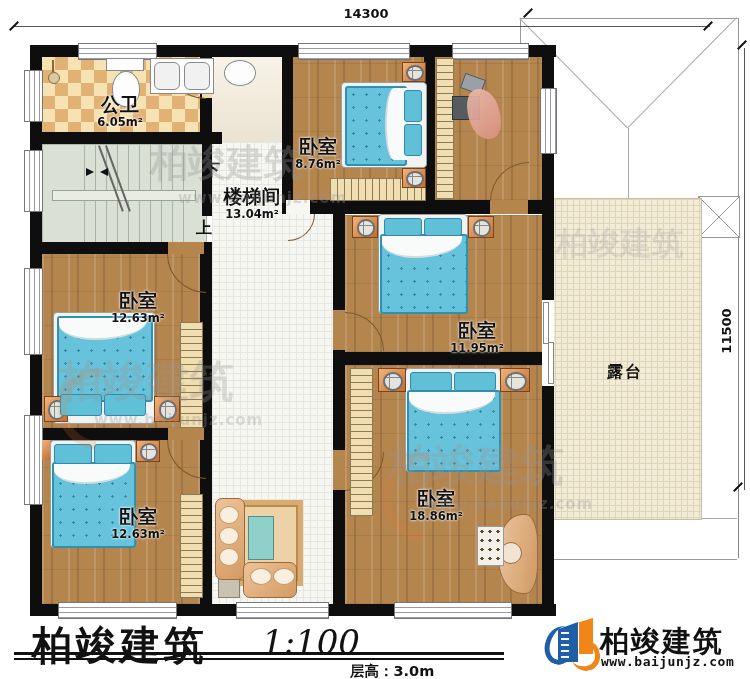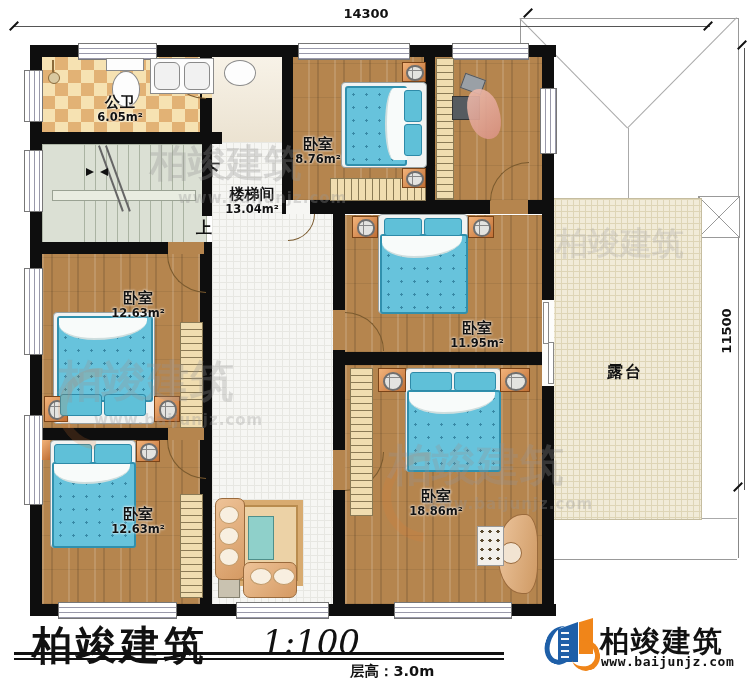--- a/index.html
+++ b/index.html
@@ -44,21 +44,21 @@
   .hatch.v{background-image:repeating-linear-gradient(to bottom,transparent 0 6px,#8a7a55 6px 7px);}
   .hatch.h{background-image:repeating-linear-gradient(to right,transparent 0 6px,#8a7a55 6px 7px);}
   .sofa{position:absolute;background:linear-gradient(135deg,#eec398,#d59a63);border:1px solid #9a6a3c;border-radius:7px;z-index:41;}
   .cush{position:absolute;background:#f8efe0;border:1px solid #c09a6a;border-radius:50%;z-index:42;}
   .rug{position:absolute;background:#ecd2a6;border:5px solid #d8ab70;box-shadow:inset 0 0 0 2px #b98c4e;z-index:40;}
   .ctable{position:absolute;background:#8fd0ca;border:1px solid #4f8f8a;z-index:42;}
   .white-fix{position:absolute;background:#fdfdfd;border:1px solid #8a8a8a;z-index:41;}
   
   .rlabel{position:absolute;text-align:center;z-index:60;line-height:1.15;color:#111;
           text-shadow:0 0 3px rgba(255,255,255,.9),0 0 2px rgba(255,255,255,.9);}
-  .rlabel .nm{font-size:15px;font-weight:bold;display:block;}
+  .rlabel .nm{font-size:19px;font-weight:bold;display:block;}
   .rlabel .ar{font-size:11.5px;font-weight:bold;display:block;}
   .biglbl{font-size:15px;font-weight:bold;z-index:60;position:absolute;}
   
   .roof{position:absolute;background:#fff;border:1px solid #999;z-index:1;}
   .rline{position:absolute;background:#aaa;transform-origin:0 0;z-index:2;}
   .tstrip{position:absolute;background:#fff;z-index:3;}
   .xbox{position:absolute;background:#fff;border:1px solid #999;z-index:5;
     background-image:linear-gradient(45deg,transparent calc(50% - .7px),#999 calc(50% - .7px) calc(50% + .7px),transparent 0),
                      linear-gradient(-45deg,transparent calc(50% - .7px),#999 calc(50% - .7px) calc(50% + .7px),transparent 0);}
   

